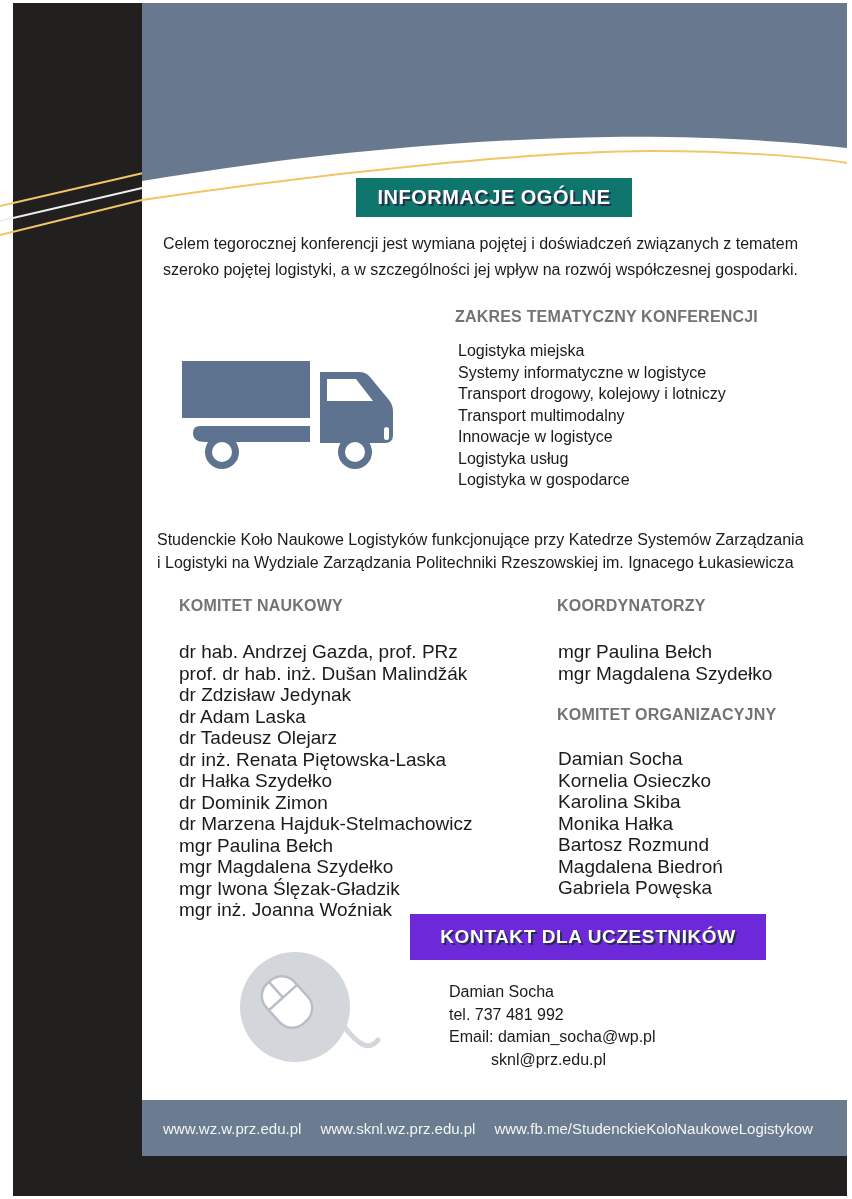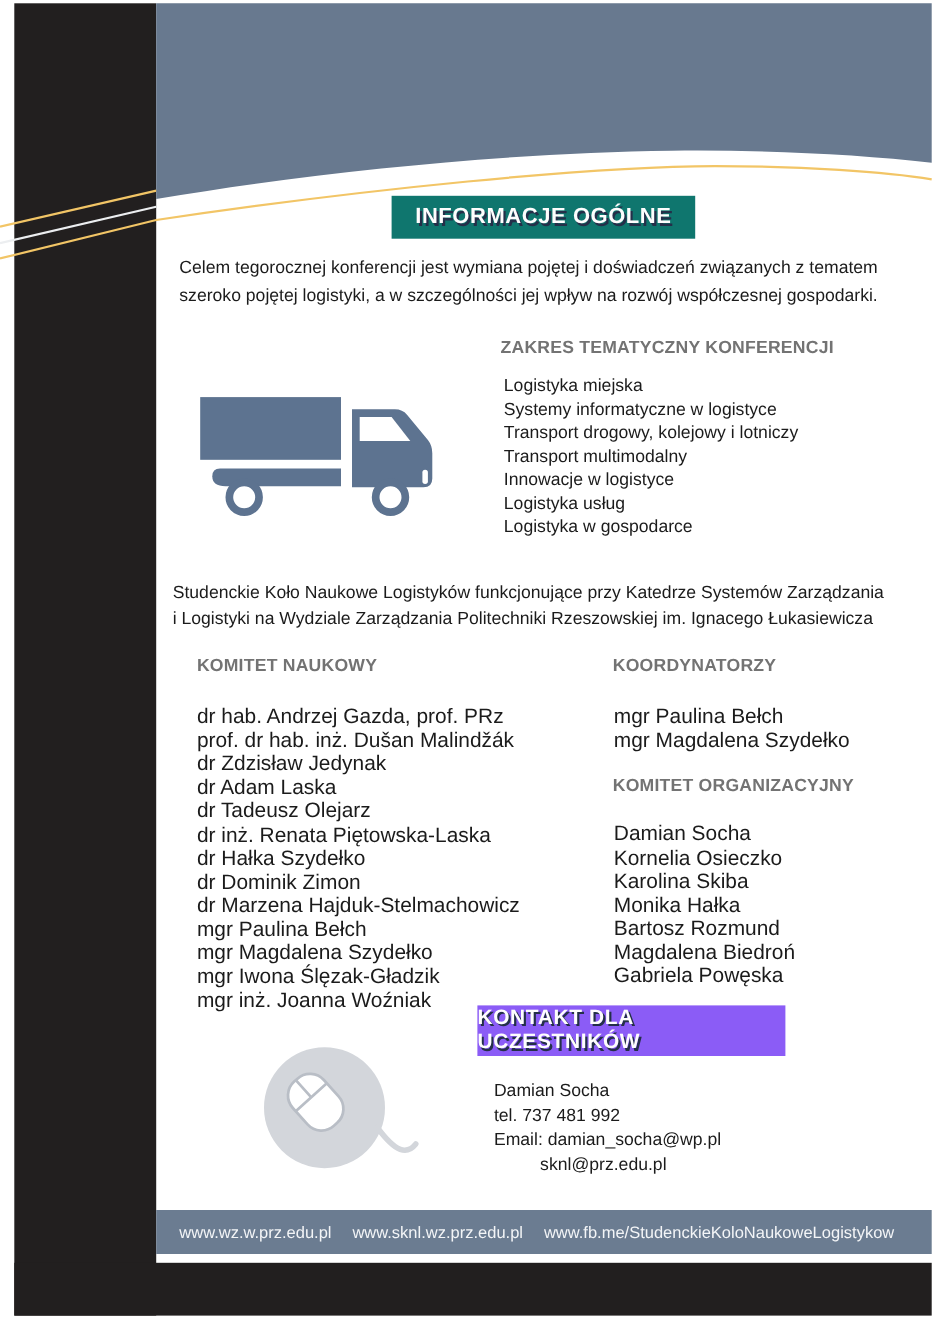--- a/index.html
+++ b/index.html
@@ -21,31 +21,31 @@
   .title-box span{
     color:#fdfdfd;font-size:20px;font-weight:bold;letter-spacing:0.5px;
     text-shadow:2px 2px 0 #242f49;
   }
   .intro{left:163px;top:231px;width:680px;font-size:16px;line-height:26px;z-index:4;}
   .section-heading{font-size:16px;font-weight:bold;color:#737373;letter-spacing:0.2px;z-index:4;}
   .topics{left:458px;top:340px;font-size:16px;line-height:21.5px;z-index:4;}
   .club-note{left:157px;top:528px;width:700px;font-size:16px;line-height:23px;z-index:4;}
   .name-list{font-size:19px;line-height:21.5px;z-index:4;}
   .kontakt-box{
-    left:410px;top:914px;width:280px;height:46px;background:#8b5cf6;
-    display:flex;align-items:center;justify-content:center;z-index:4;margin-left:24px;
+    left:410px;top:914px;width:356px;height:46px;background:#6d28d9;
+    display:flex;align-items:center;justify-content:center;z-index:4;
   }
   .kontakt-box span{
     color:#fdfdfd;font-size:19px;font-weight:bold;letter-spacing:0.6px;
     text-shadow:2px 2px 0 #242f49;
   }
   .contact-block{left:449px;top:981px;font-size:16px;line-height:22.5px;z-index:4;}
   .contact-block .indent{padding-left:42px;}
   .footer-bar{
-    left:142px;top:1100px;width:705px;height:40px;background:#6b7c91;
+    left:142px;top:1100px;width:705px;height:56px;background:#6b7c91;
     display:flex;align-items:center;padding-left:21px;box-sizing:border-box;z-index:4;
   }
   .footer-bar span{color:#f3f5f7;font-size:15px;margin-right:19px;cursor:pointer;}
   .icon-svg{z-index:4;}
 </style>
 </head>
 <body>
 
 <div class="page">
 

